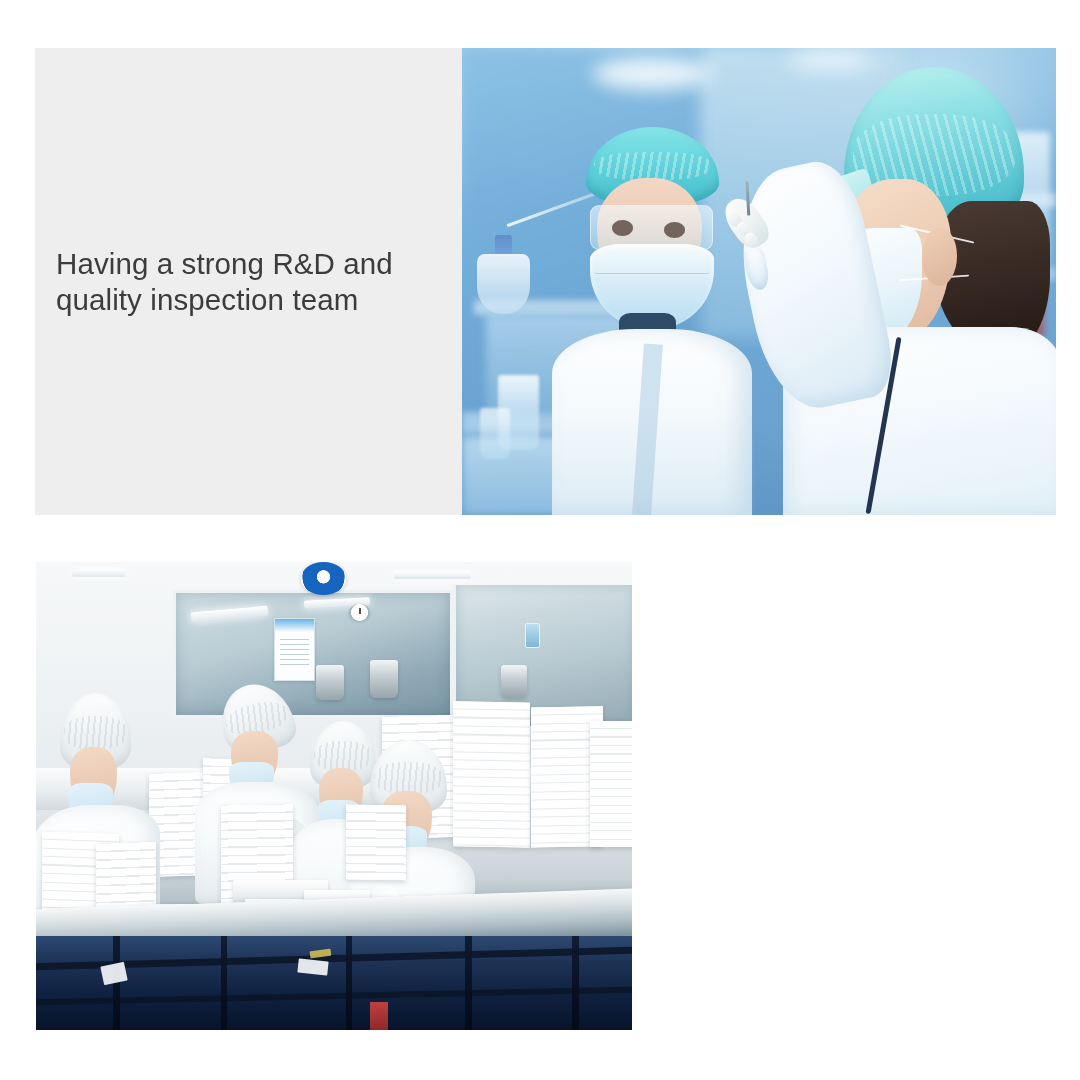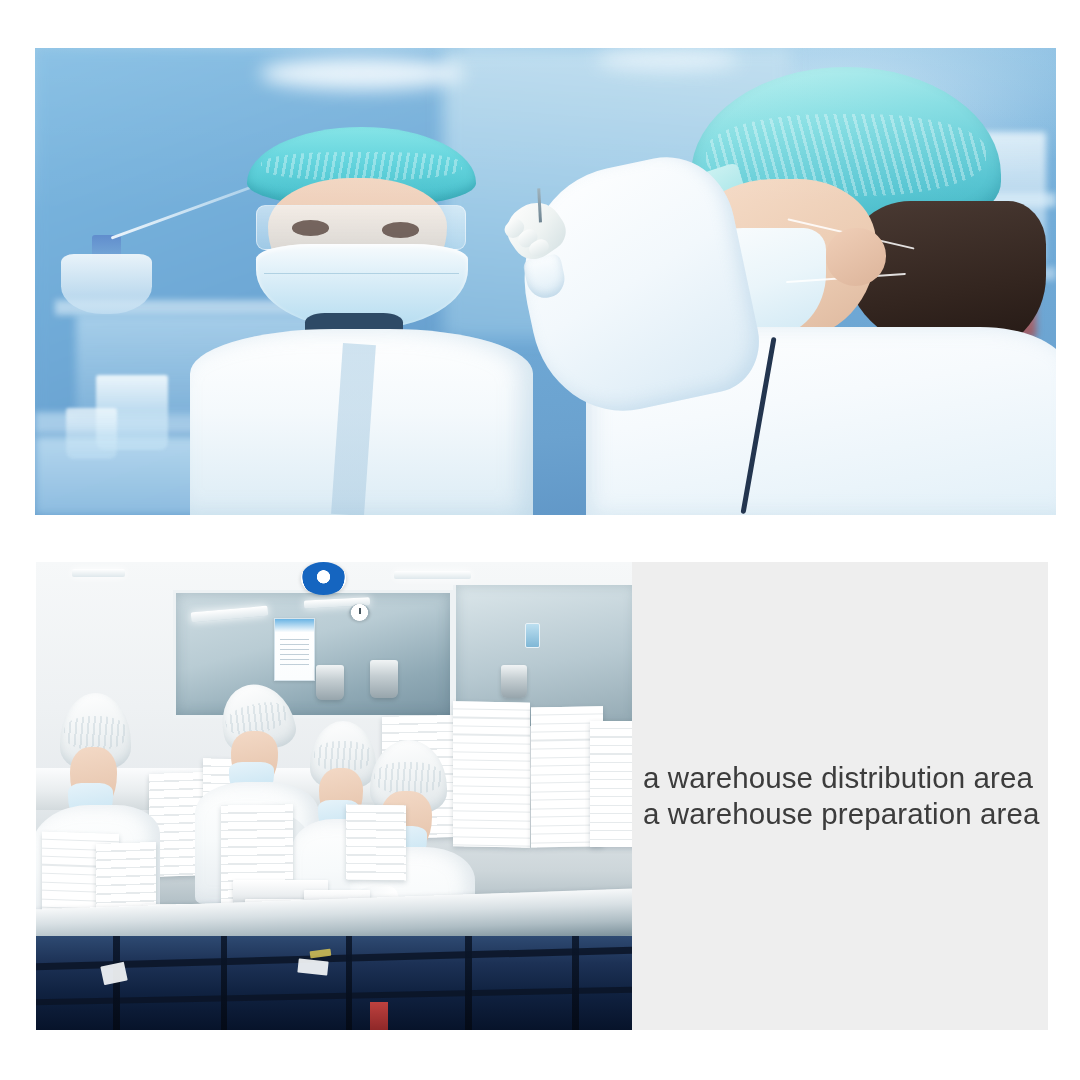--- a/index.html
+++ b/index.html
@@ -531,20 +531,24 @@
     background: linear-gradient(180deg,#d1453f,#9e2a28); opacity:.9;
   }
 </style>
 </head>
 <body>
 
 <div class="page">
 
   <section class="banner-top">
 
+    <div class="caption-panel left">
+      <div class="caption-text">Having a strong R&amp;D and
+quality inspection team</div>
+    </div>
 
     <div class="photo-frame top-photo">
       <div class="lab-scene">
         <div class="lab-wall-a"></div>
         <div class="lab-wall-b"></div>
         <div class="lab-ceiling-light"></div>
         <div class="lab-ceiling-light b"></div>
         <div class="lab-shelf s1"></div>
         <div class="lab-shelf s2"></div>
         <div class="lab-shelf s3"></div>
@@ -681,20 +685,16 @@
         <div class="pk-frame-leg l3"></div>
         <div class="pk-frame-leg l4"></div>
         <div class="pk-frame-leg l5"></div>
         <div class="pk-paper p1"></div>
         <div class="pk-paper p2"></div>
         <div class="pk-yellow"></div>
         <div class="pk-red"></div>
       </div>
     </div>
 
-    <div class="caption-panel right">
-      <div class="caption-text">a warehouse distribution area
-a warehouse preparation area</div>
-    </div>
 
   </section>
 
 </div>
 
 </body></html>

